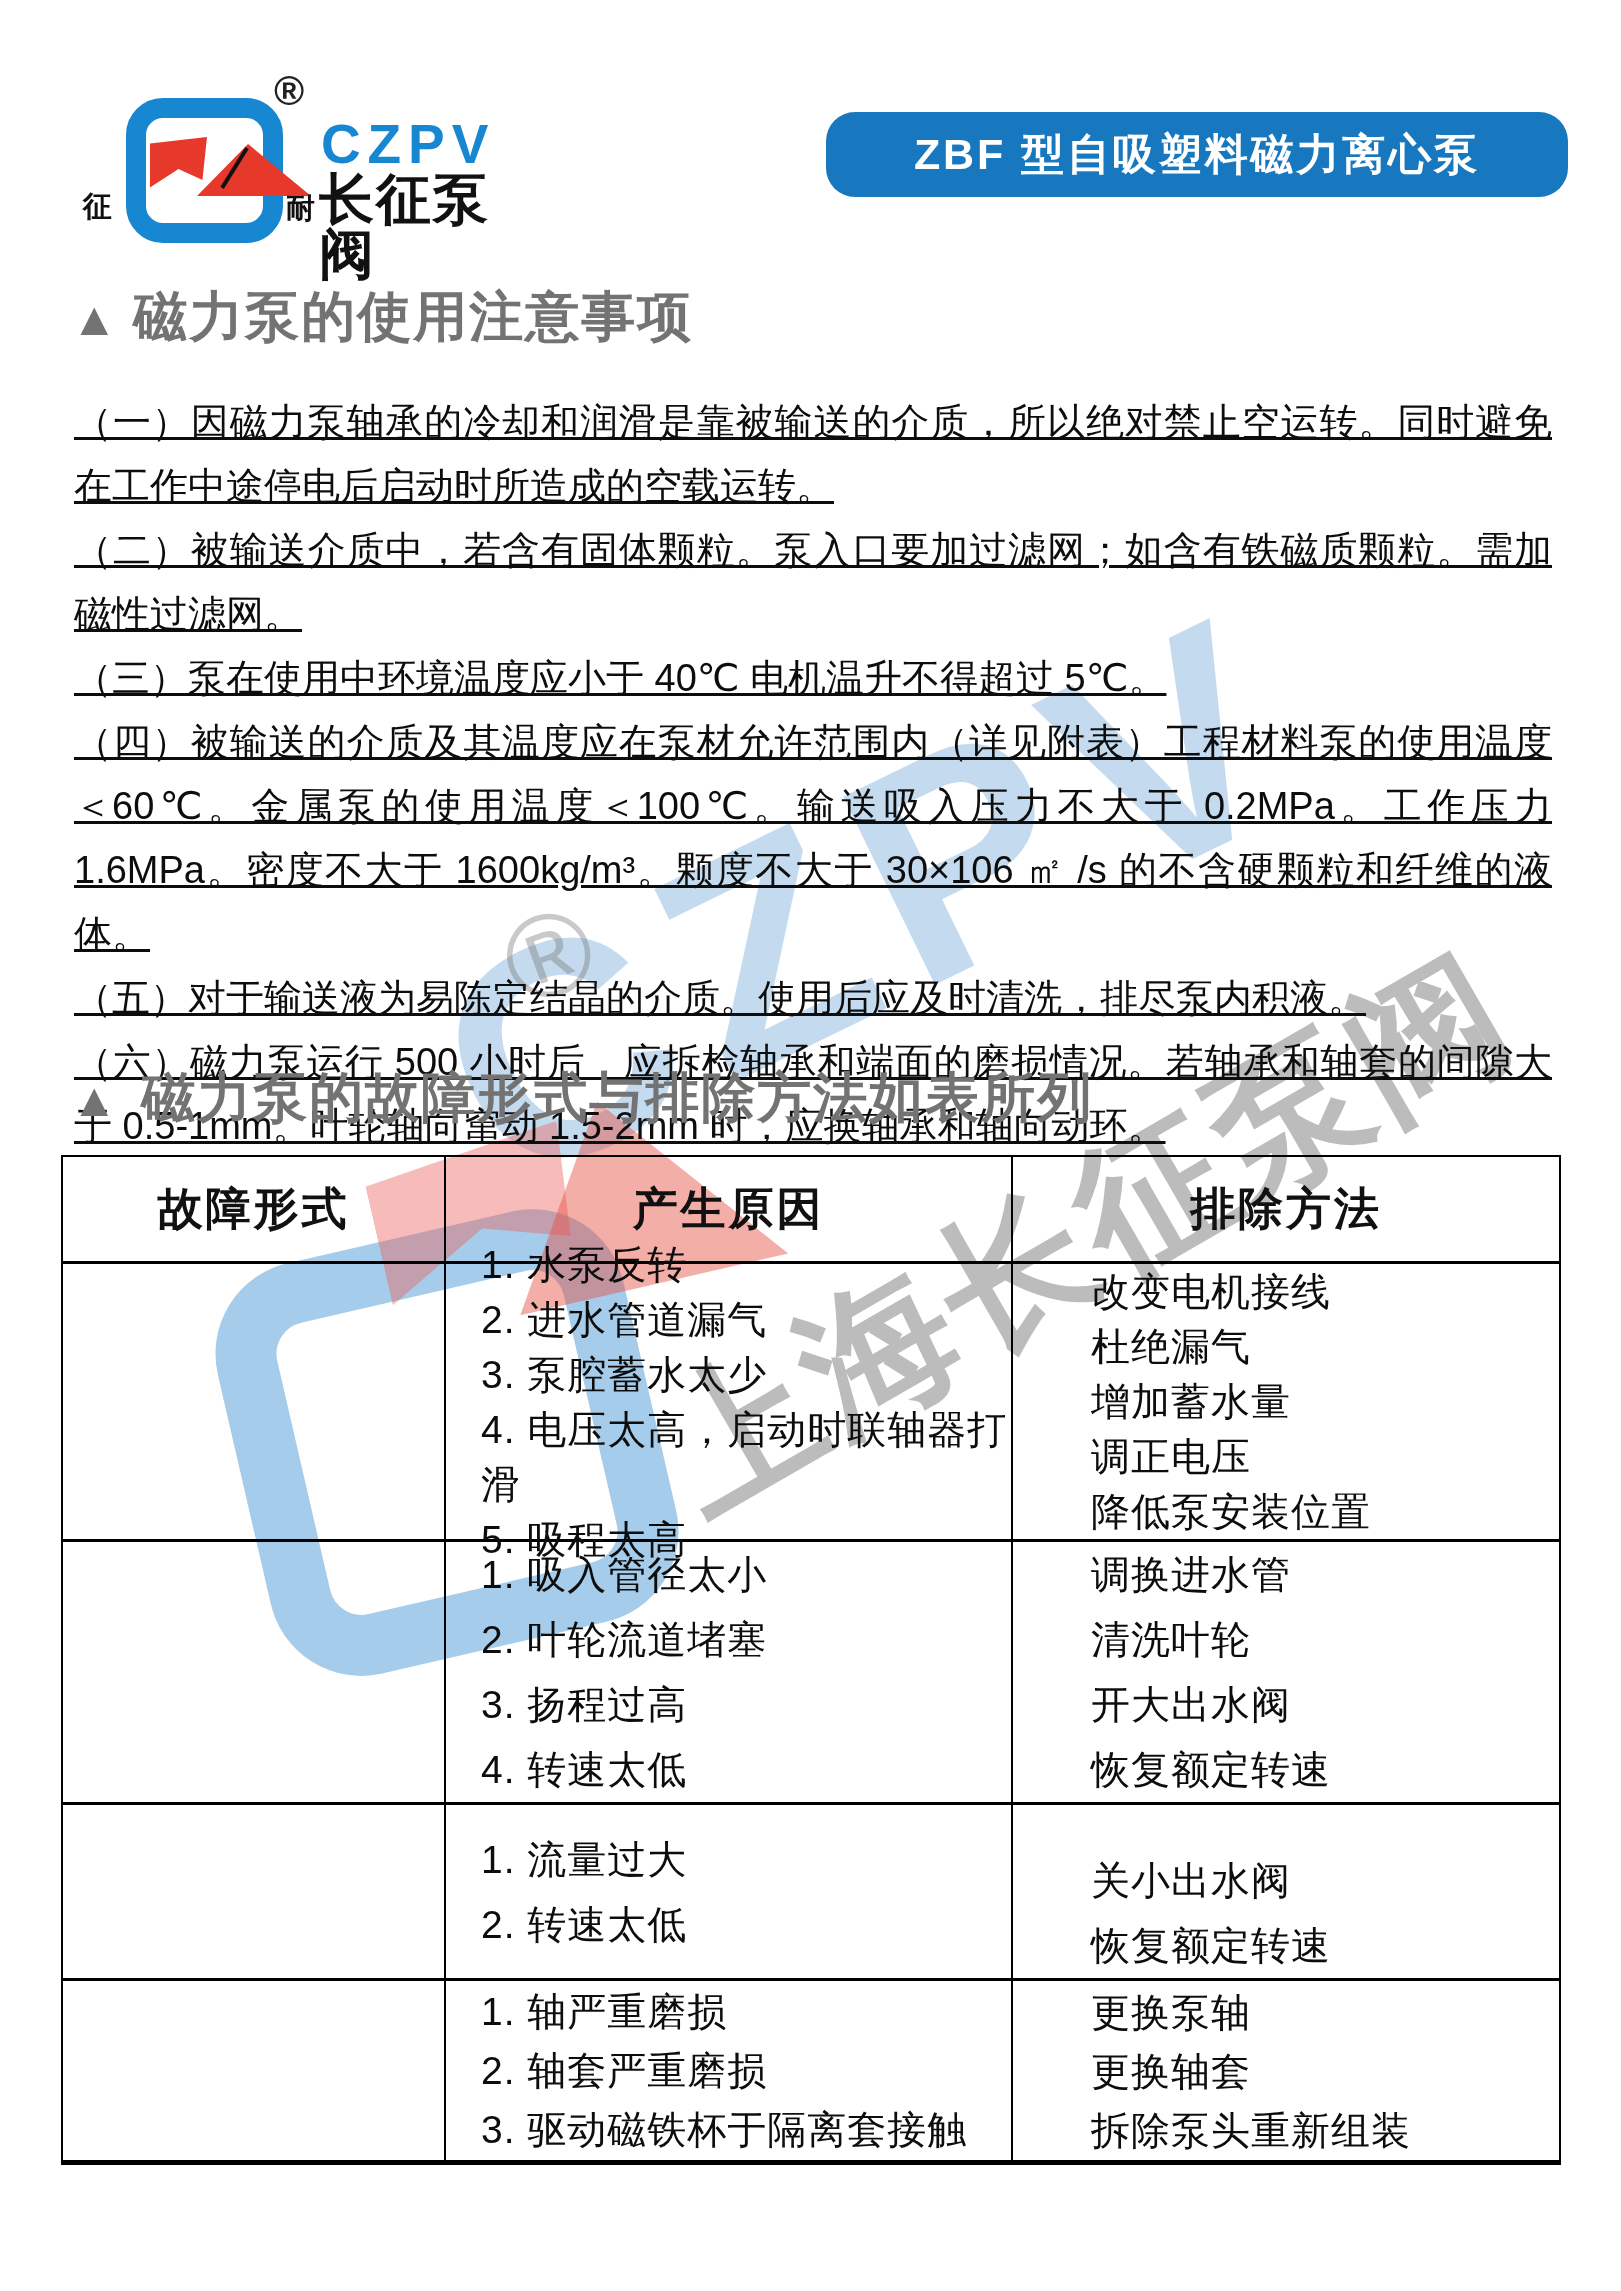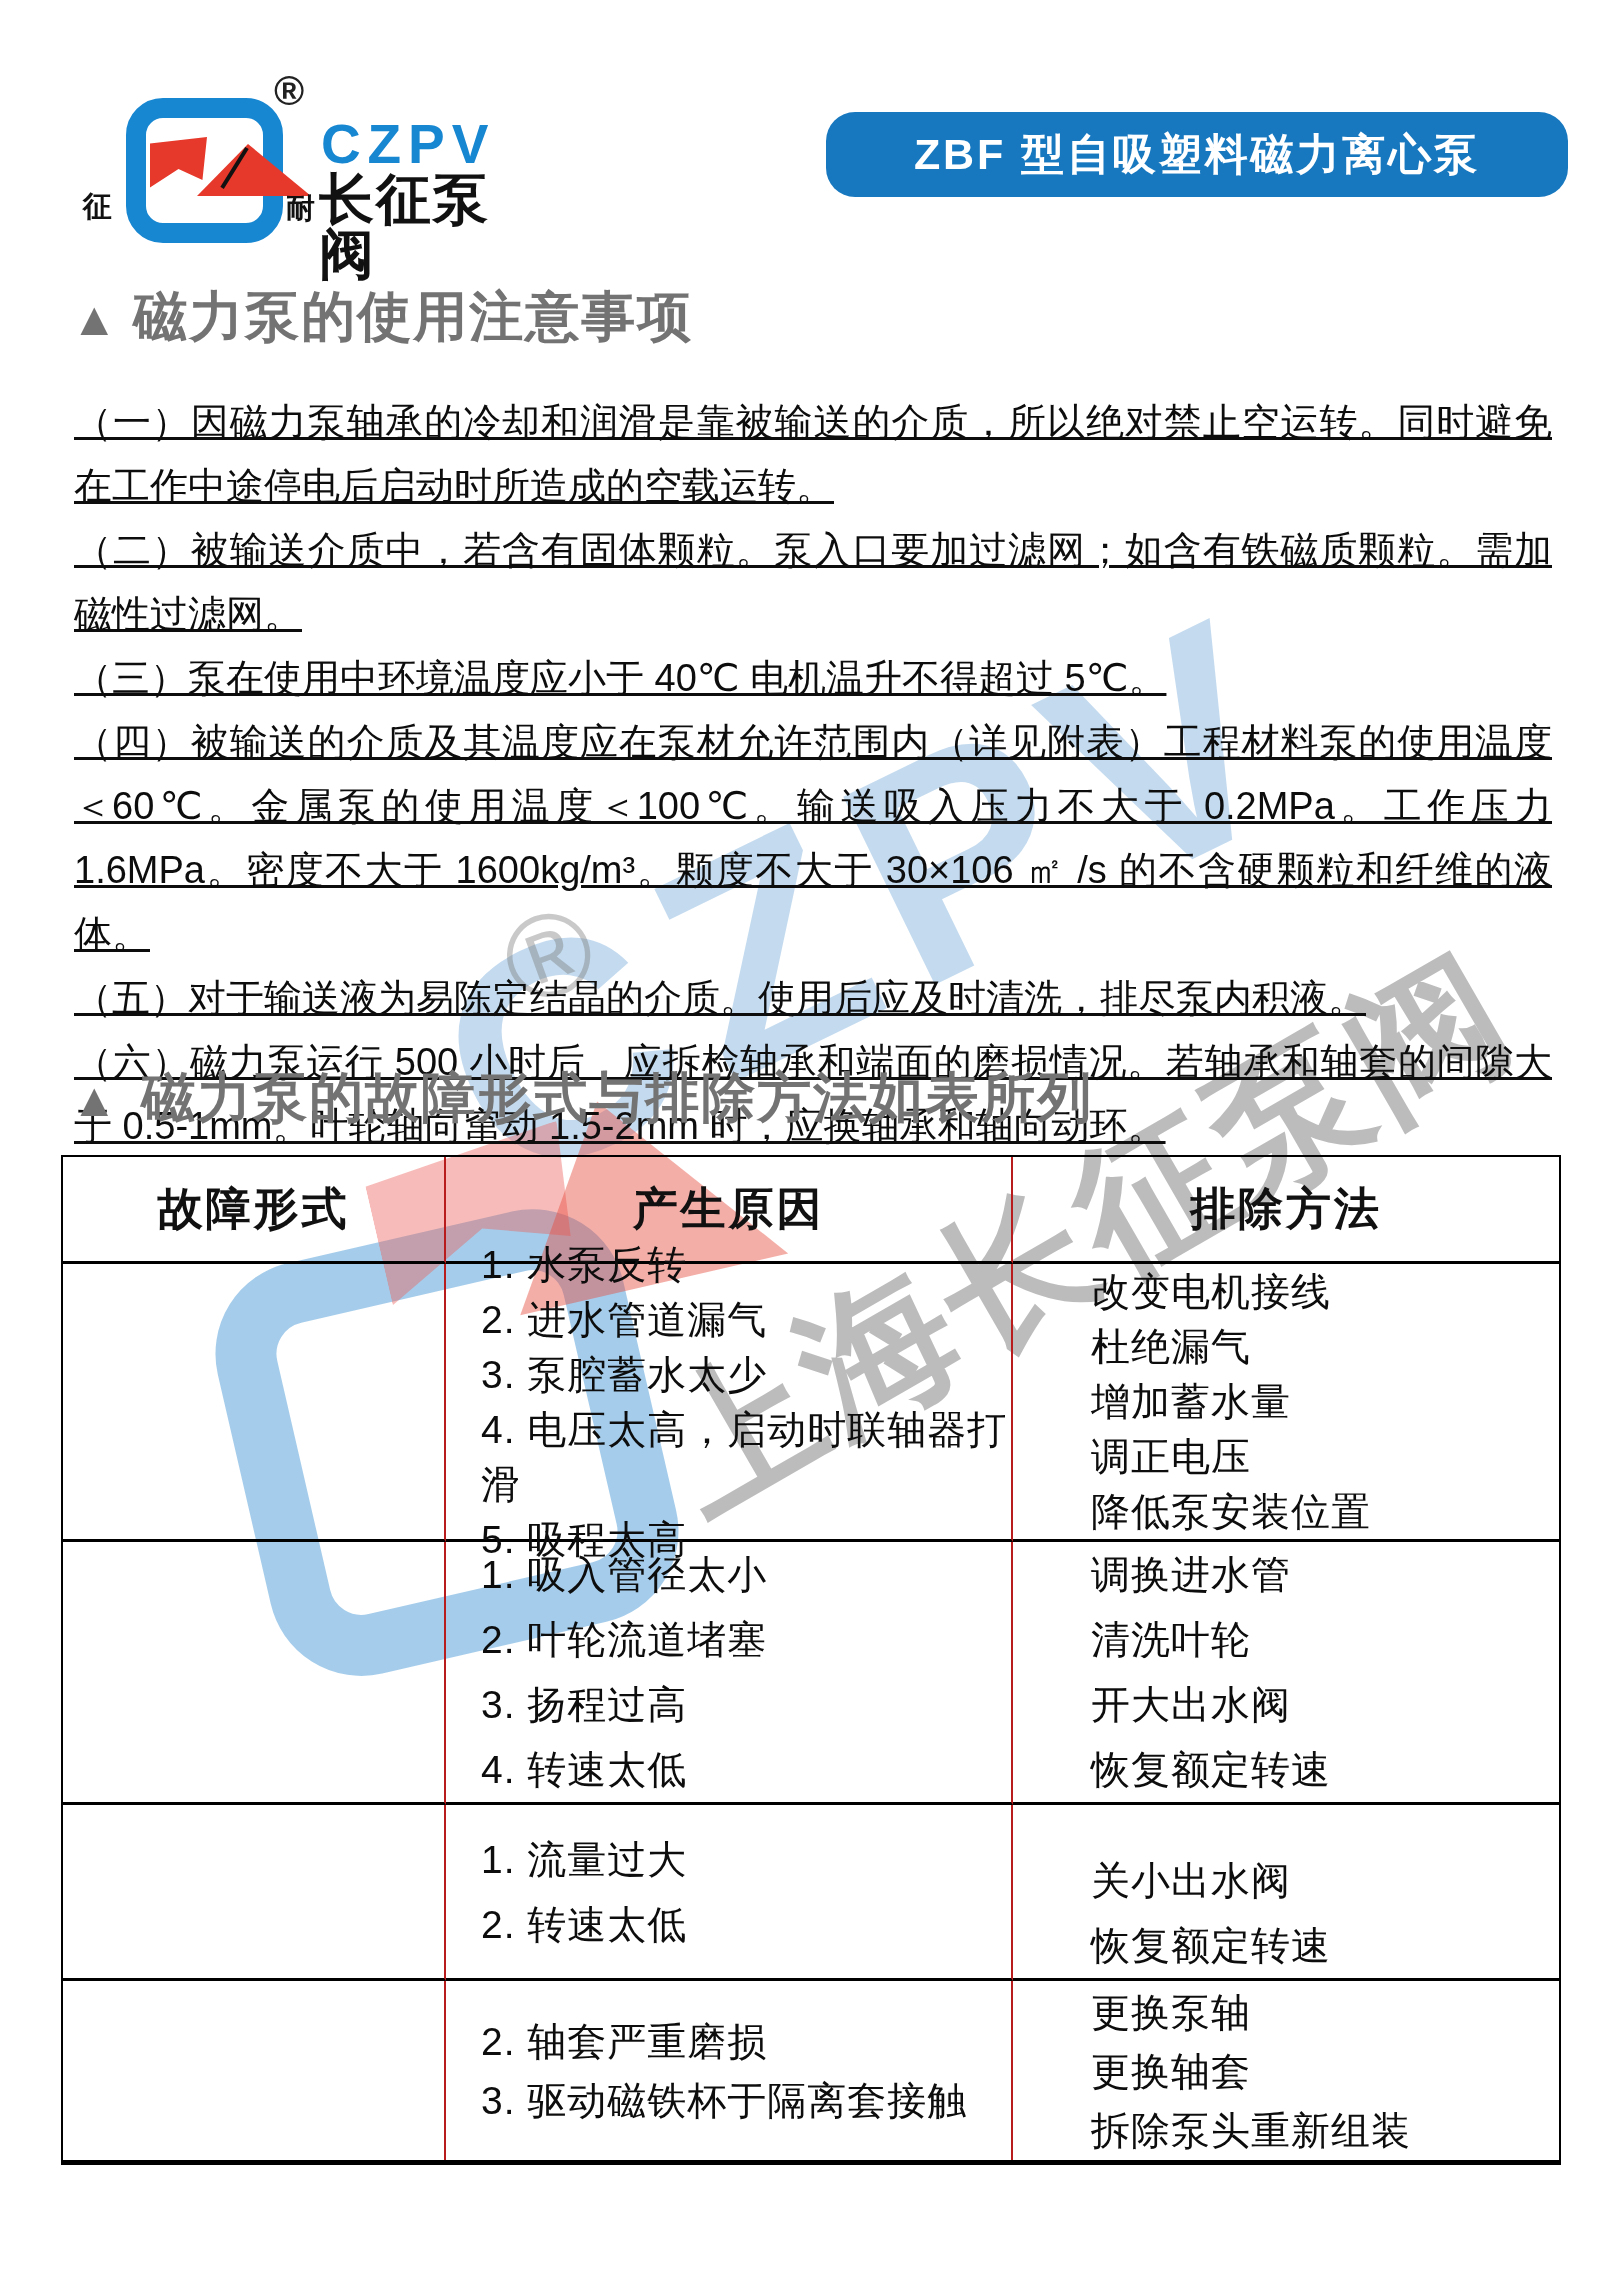--- a/index.html
+++ b/index.html
@@ -97,21 +97,21 @@
   .notes p{margin:0;padding:0;text-decoration:underline;}
   
   .tbl{
     position:absolute;left:61px;top:1155px;width:1500px;box-sizing:border-box;
     border:2.9px solid #000;border-bottom:5.9px solid #000;
     display:grid;
     grid-template-columns:383px 567px auto;
     grid-template-rows:107px 278px 263px 176px 179px;
     background:transparent;
   }
-  .td{box-sizing:border-box;border-right:2px solid #b91c1c;border-bottom:3.9px solid #000;
+  .td{box-sizing:border-box;border-right:2px solid #000000;border-bottom:3.9px solid #000;
       display:flex;flex-direction:column;justify-content:center;}
   .td.last-col{border-right:none;}
   .td.last-row{border-bottom:none;}
   .th{align-items:center;font-size:45px;font-weight:bold;letter-spacing:2.9px;}
   .cause{padding-left:35px;}
   .remedy{padding-left:78px;justify-content:flex-end;}
   .cell-line{font-size:39px;color:#0d0d0d;letter-spacing:1px;}
   .lh-r0 .cell-line{line-height:55px;}
   .lh-r1 .cell-line{line-height:65px;}
   .lh-r2 .cell-line{line-height:65px;}
@@ -207,20 +207,21 @@
       <div class="cell-line">1. 流量过大</div>
       <div class="cell-line">2. 转速太低</div>
     </div>
     <div class="td remedy last-col lh-r2">
       <div class="cell-line">关小出水阀</div>
       <div class="cell-line">恢复额定转速</div>
     </div>
 
     <div class="td last-row"></div>
     <div class="td cause last-row lh-r3">
+      <div class="cell-line">1. 轴严重磨损</div>
       <div class="cell-line">2. 轴套严重磨损</div>
       <div class="cell-line">3. 驱动磁铁杯于隔离套接触</div>
     </div>
     <div class="td remedy last-col last-row lh-r3">
       <div class="cell-line">更换泵轴</div>
       <div class="cell-line">更换轴套</div>
       <div class="cell-line">拆除泵头重新组装</div>
     </div>
   </div>
 

